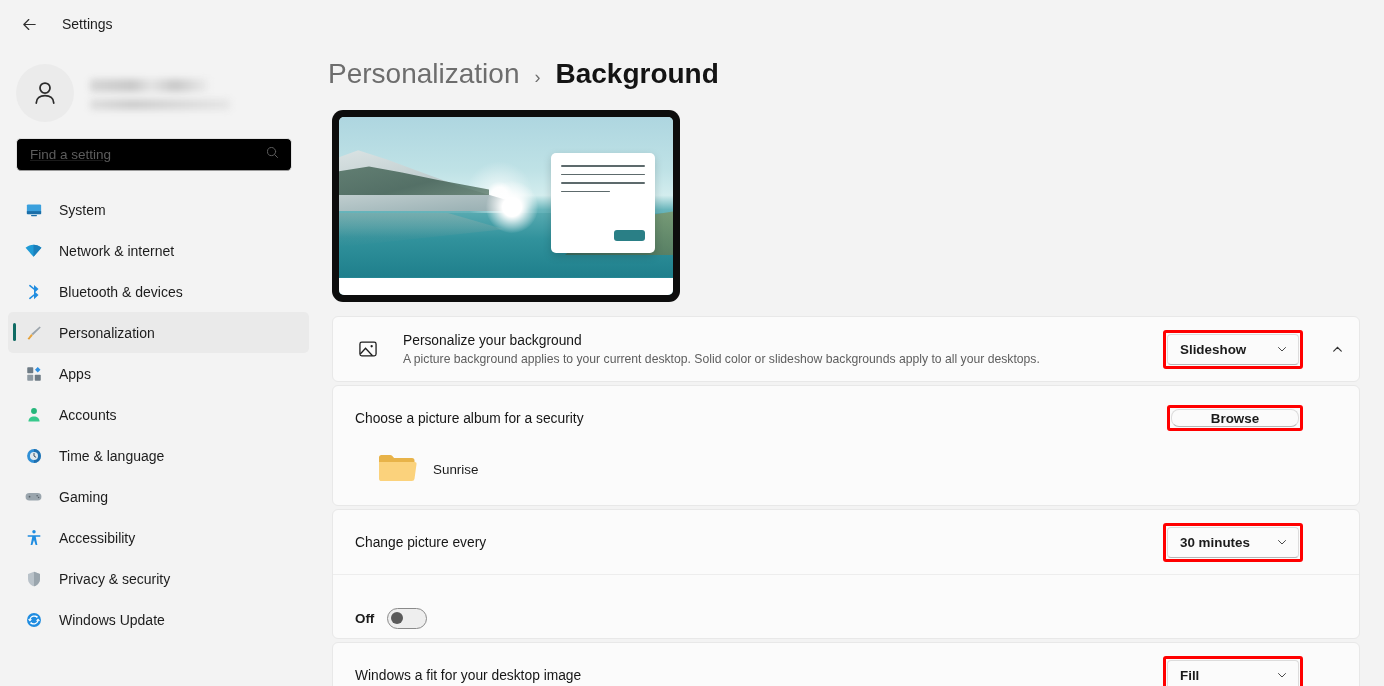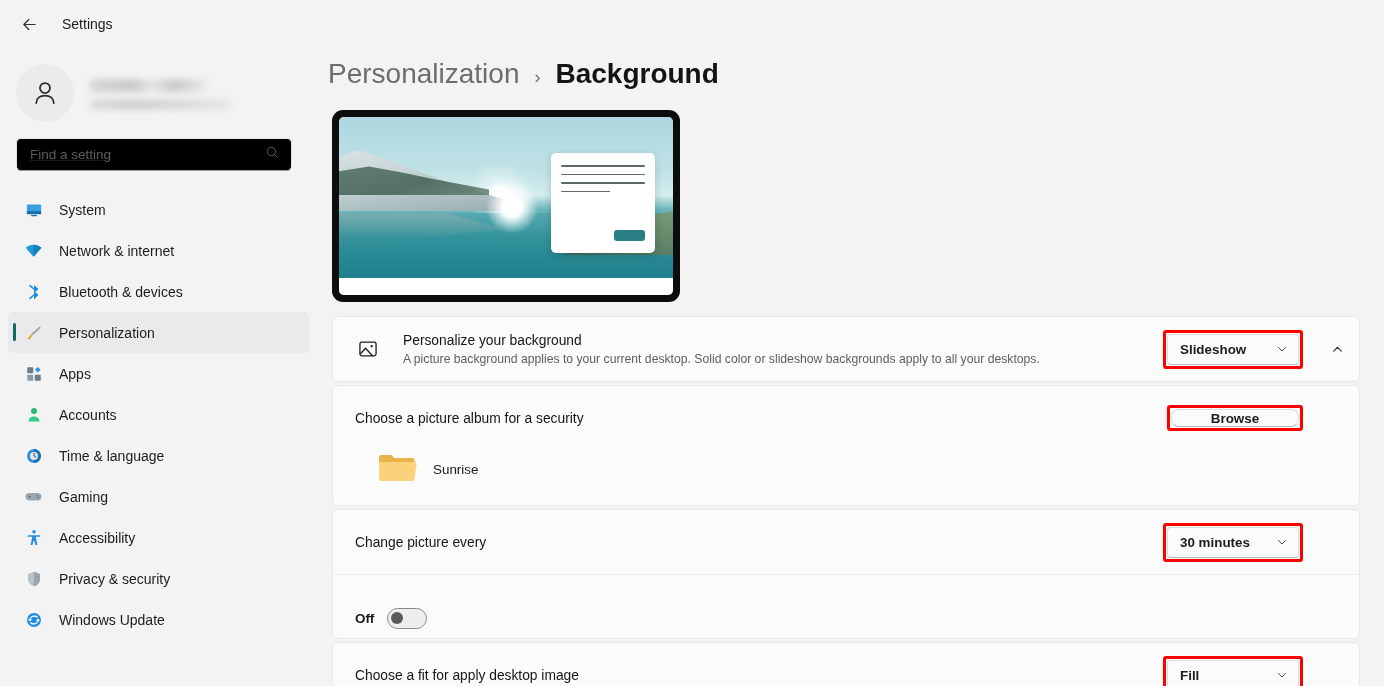--- a/index.html
+++ b/index.html
@@ -628,21 +628,21 @@
                 <span class="knob"></span>
               </div>
             </div>
           </div>
         </div>
       </div>
 
       <div class="card">
         <div class="row">
           <div class="row-texts">
-            <div class="row-title">Choose a fit for apply desktop image</div>
+            <div class="row-title">Windows a fit for your desktop image</div>
           </div>
           <div class="row-right">
             <div class="hl">
               <div class="dropdown dropdown-wide">
                 <span>Fill</span>
                 <svg width="12" height="12" viewBox="0 0 24 24" fill="none" stroke="#4a4a4a" stroke-width="2" stroke-linecap="round">
                   <polyline points="5 9 12 16 19 9"></polyline>
                 </svg>
               </div>
             </div>

